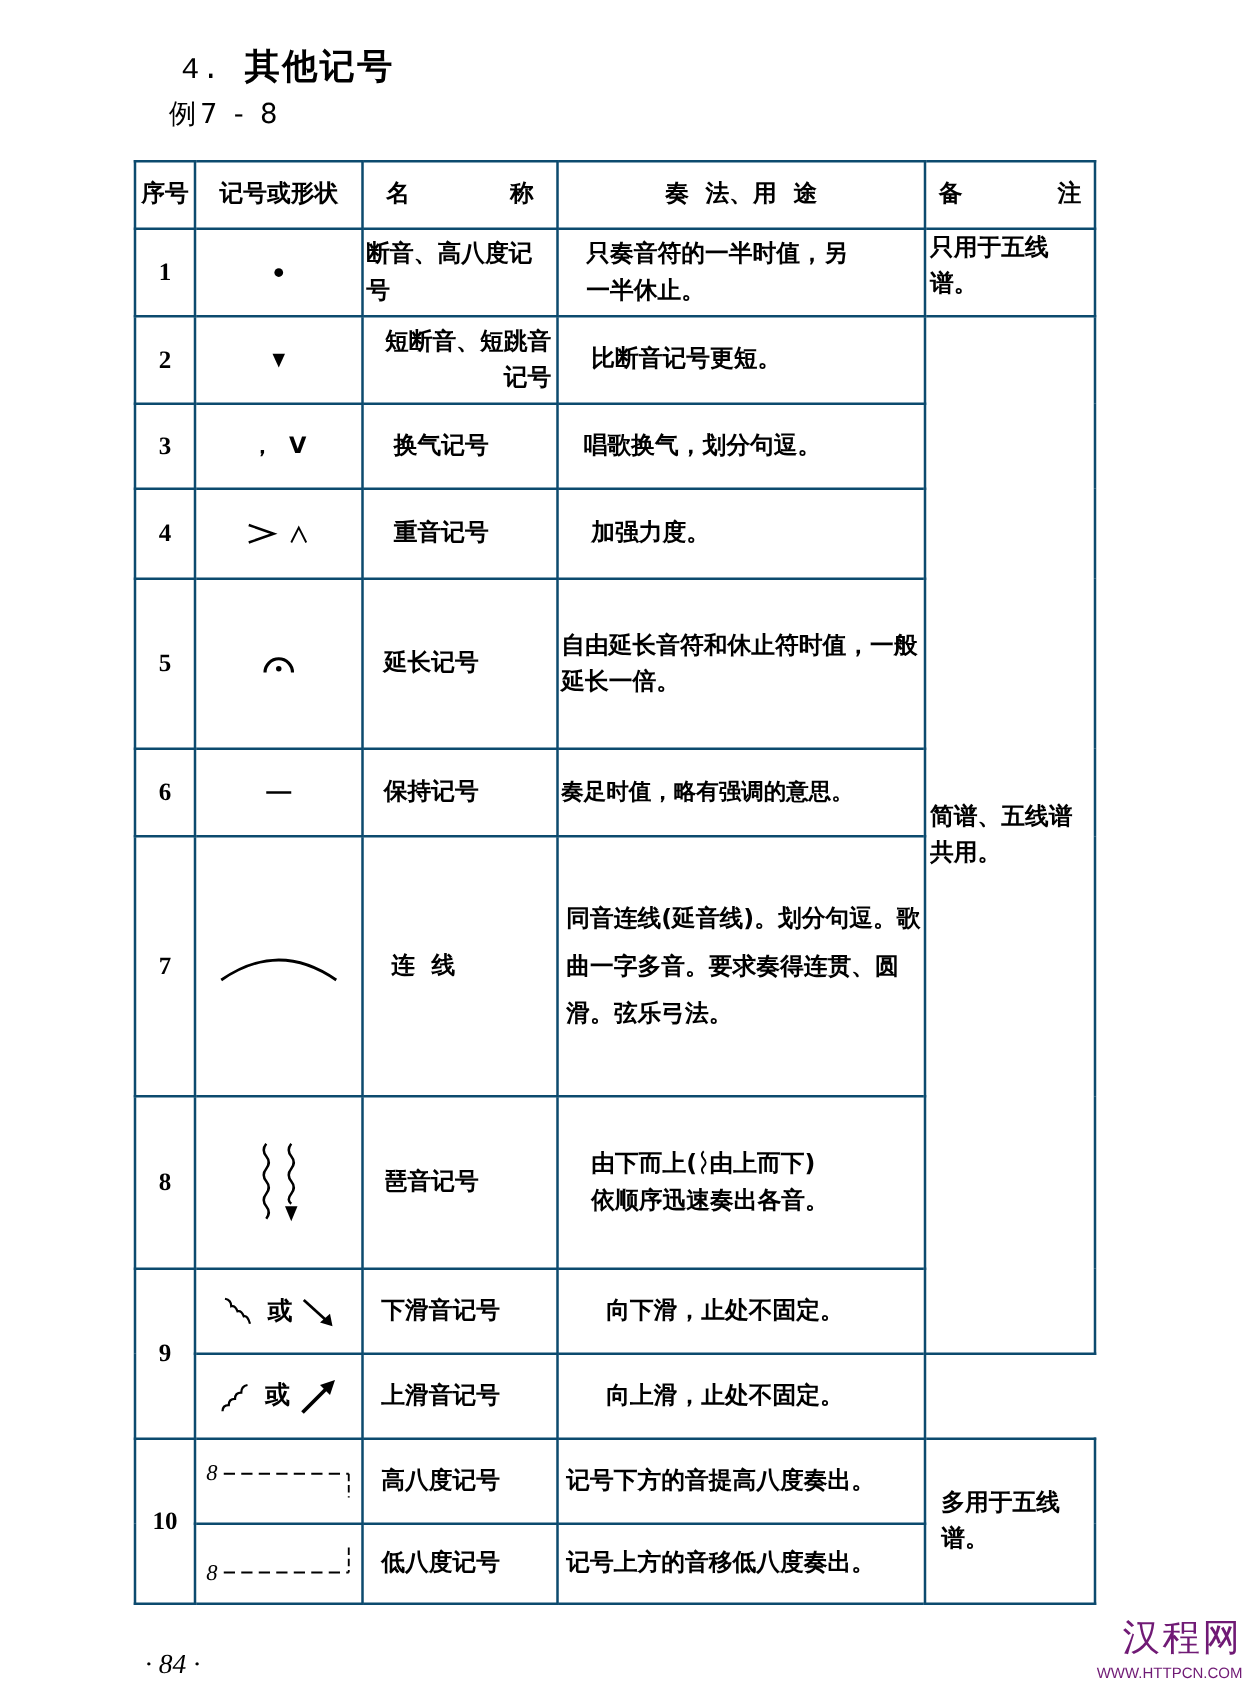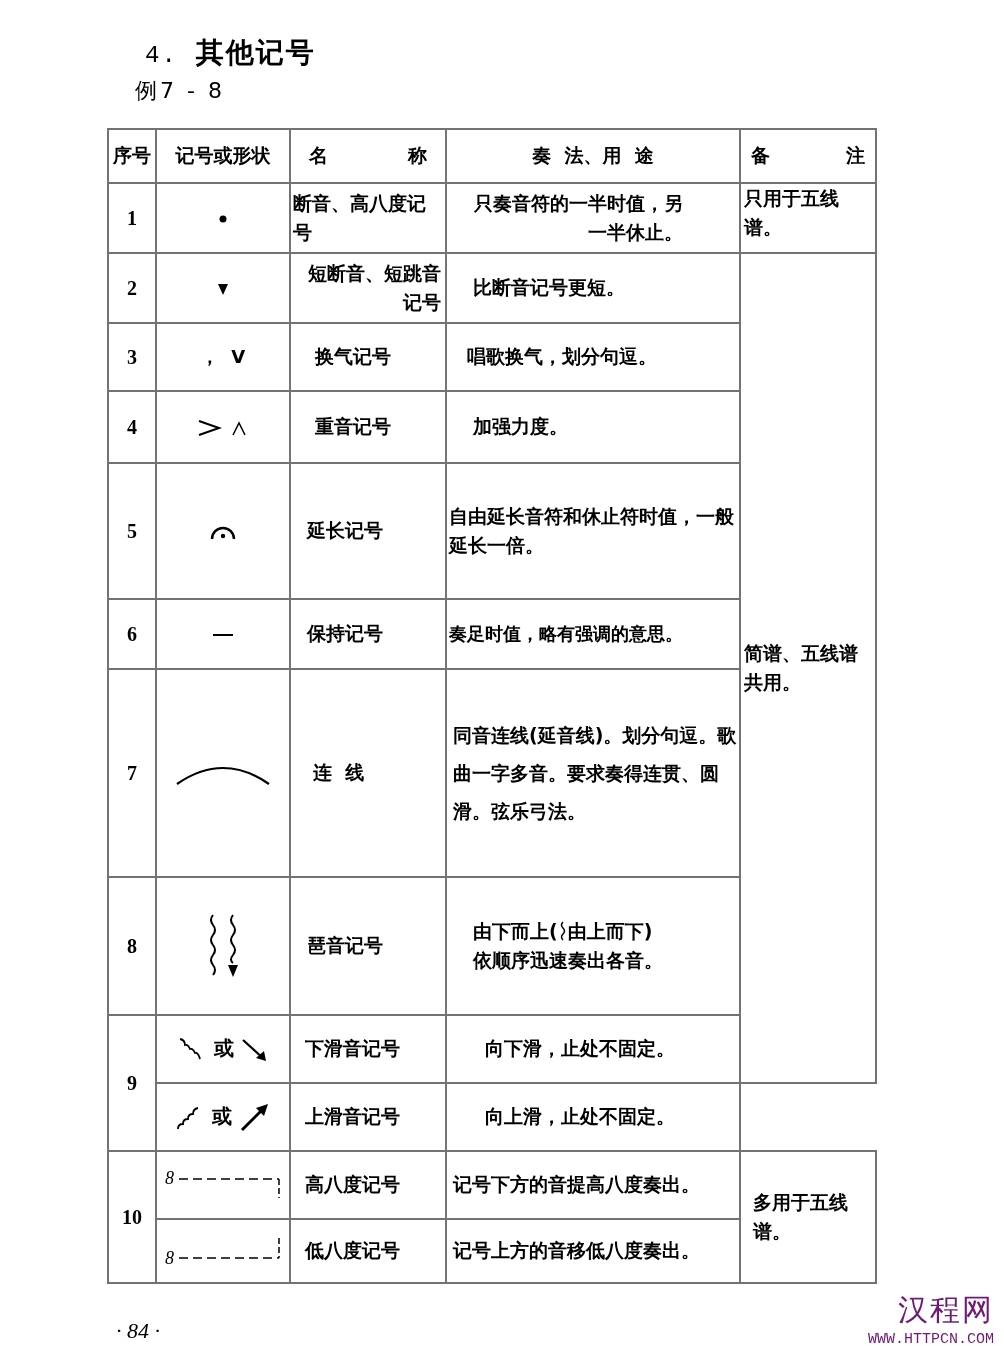--- a/index.html
+++ b/index.html
@@ -14,41 +14,41 @@
   .section-title .num { font-family: "Liberation Mono", monospace; font-weight: normal; margin-right: 18px; font-size: 24px; }
   .example-label {
     position: absolute; left: 135px; top: 76px; font-size: 22px; letter-spacing: 3px;
   }
   table.symbols {
     position: absolute; left: 107px; top: 128px;
     border-collapse: collapse; table-layout: fixed;
     width: 768px;
   }
   table.symbols td, table.symbols th {
-    border: 2px solid #737373; padding: 0 4px; font-size: 19px; font-weight: bold;
+    border: 2px solid #0c4a6e; padding: 0 4px; font-size: 19px; font-weight: bold;
     vertical-align: middle; line-height: 1.55;
   }
   table.symbols th { height: 52px; font-size: 19px; white-space: nowrap; }
   .c-idx { text-align: center; font-family: "Liberation Serif", serif; font-size: 20px !important; }
   .c-sym { text-align: center; font-weight: normal !important; }
   .c-name { text-align: left; padding-left: 12px !important; }
   .c-use { text-align: left; padding-left: 6px !important; }
   .c-note { text-align: left; padding-left: 3px !important; vertical-align: middle; }
   .spread { display: flex; justify-content: space-between; padding: 0 14px; }
   .sym-text { font-family: "DejaVu Sans", sans-serif; font-size: 18px; }
   svg { display: inline-block; vertical-align: middle; }
   .page-number {
     position: absolute; left: 116px; top: 1318px; font-size: 22px; font-style: italic;
     font-family: "Liberation Serif", serif;
   }
   .watermark {
     position: absolute; right: 10px; top: 1290px; color: #701a75; text-align: right;
   }
   .watermark .wm-name { font-size: 30px; letter-spacing: 2px; }
-  .watermark .wm-url { font-size: 15px; font-family: Liberation Mono, monospace; }
+  .watermark .wm-url { font-size: 12px; font-family: Liberation Sans, sans-serif; }
 </style>
 </head>
 <body>
 
 <div class="section-title">
   <span class="num">4.</span><span>其他记号</span>
 </div>
 
 <div class="example-label">例7 - 8</div>
 
@@ -82,21 +82,21 @@
   <tbody>
 
     <tr style="height:70px">
       <td class="c-idx">1</td>
       <td class="c-sym">
         <svg width="12" height="12">
             <circle cx="6" cy="6" r="3.5" fill="#000"></circle>
           </svg>
       </td>
       <td class="c-name" style="padding-left:2px !important;">断音、高八度记号</td>
-      <td class="c-use" style="padding-left:22px !important; padding-right:56px;text-align:right;">只奏音符的一半时值，另一半休止。</td>
+      <td class="c-use" style="padding-left:22px !important; padding-right:56px;">只奏音符的一半时值，另一半休止。</td>
       <td class="c-note" style="vertical-align:top;margin-top:36px;">只用于五线谱。</td>
     </tr>
 
     <tr style="height:70px">
       <td class="c-idx">2</td>
       <td class="c-sym">
         <svg width="14" height="14">
             <polygon points="2,2 12,2 7,13" fill="#000"></polygon>
           </svg>
       </td>

